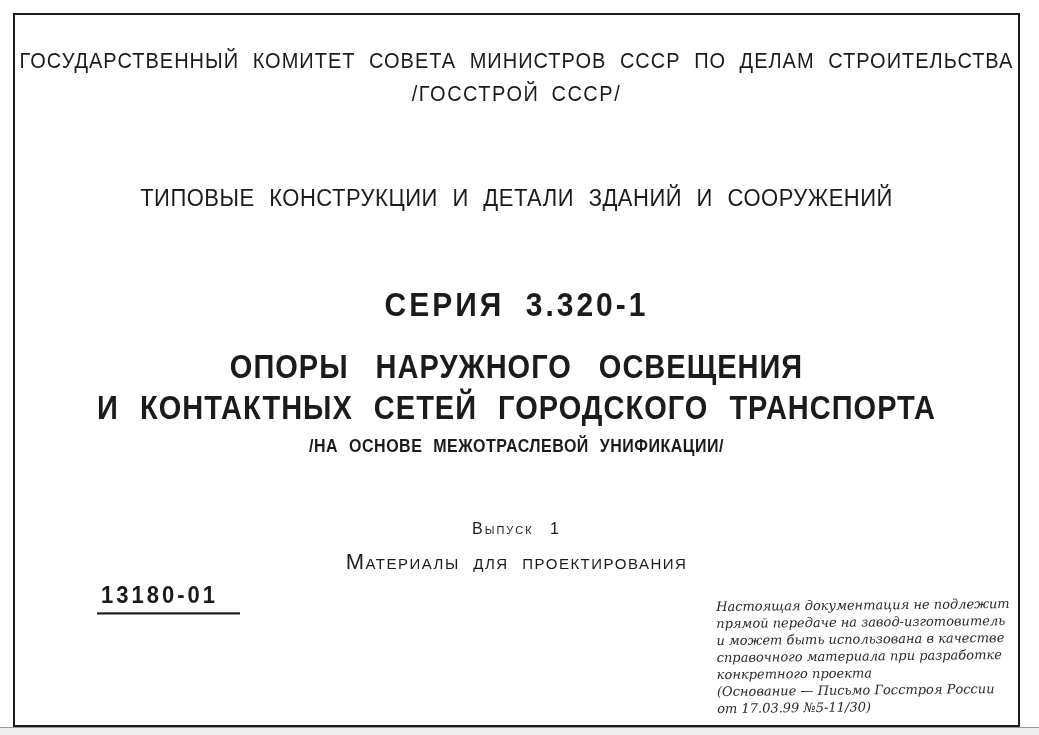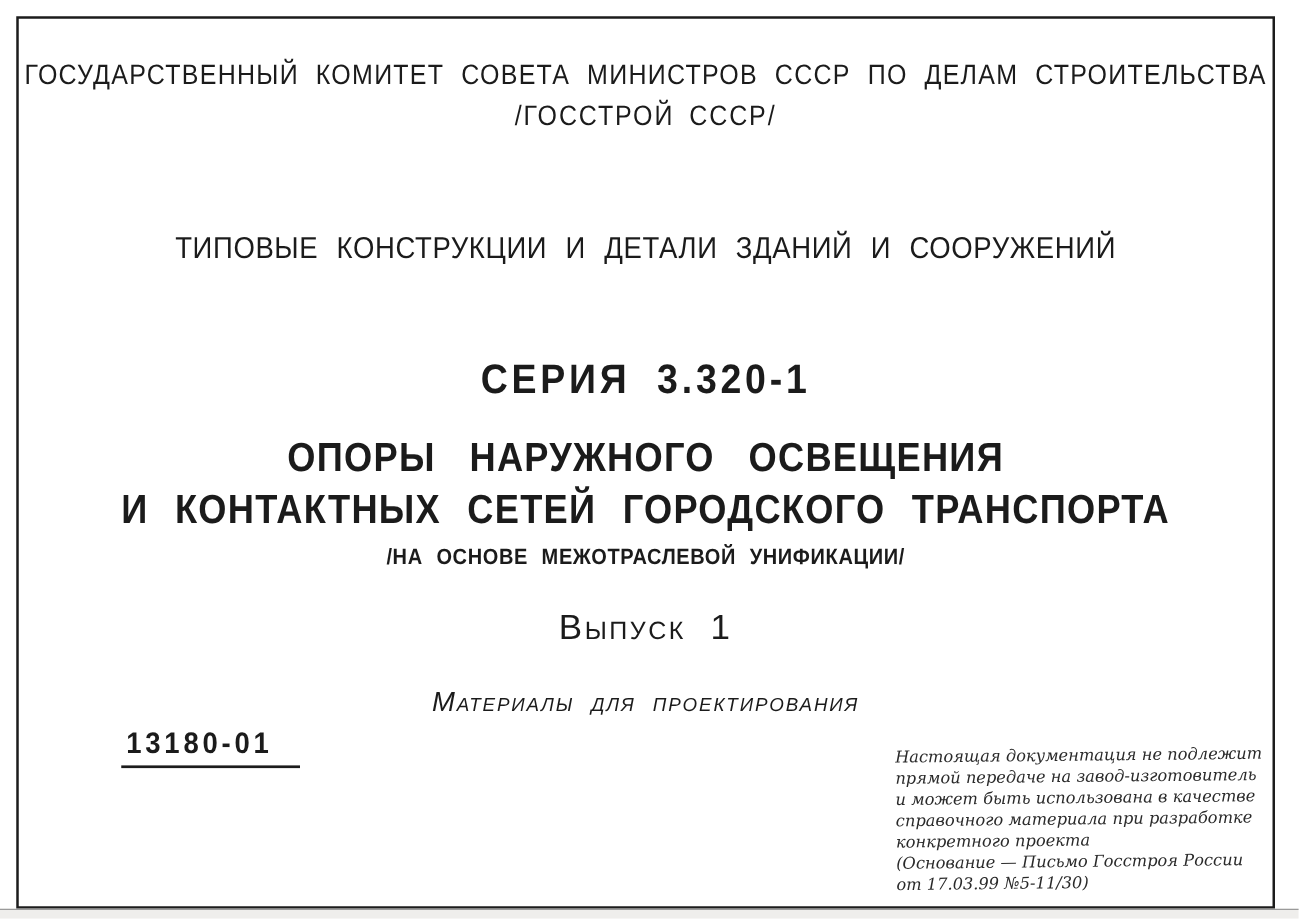--- a/index.html
+++ b/index.html
@@ -92,36 +92,35 @@
     top: 437px;
     font-size: 16px;
     font-weight: bold;
     letter-spacing: 0.5px;
     word-spacing: 6px;
     transform: scaleY(1.1);
     transform-origin: top center;
   }
 
   .issue {
-    top: 486px;
-    font-size: 28px;
+    top: 520px;
+    font-size: 16px;
     font-variant: small-caps;
     text-transform: lowercase;
     letter-spacing: 2px;
     word-spacing: 10px;
   }
   .issue::first-letter { text-transform: uppercase; }
 
   .issue-subtitle {
     top: 549px;
     font-size: 22px;
     font-variant: small-caps;
     letter-spacing: 1.5px;
     word-spacing: 6px;
-    font-style: italic;
   }
 
   .doc-number {
     position: absolute;
     left: 97px;
     top: 581px;
     font-size: 22px;
     font-weight: bold;
     letter-spacing: 3px;
     padding: 0 22px 3px 4px;

